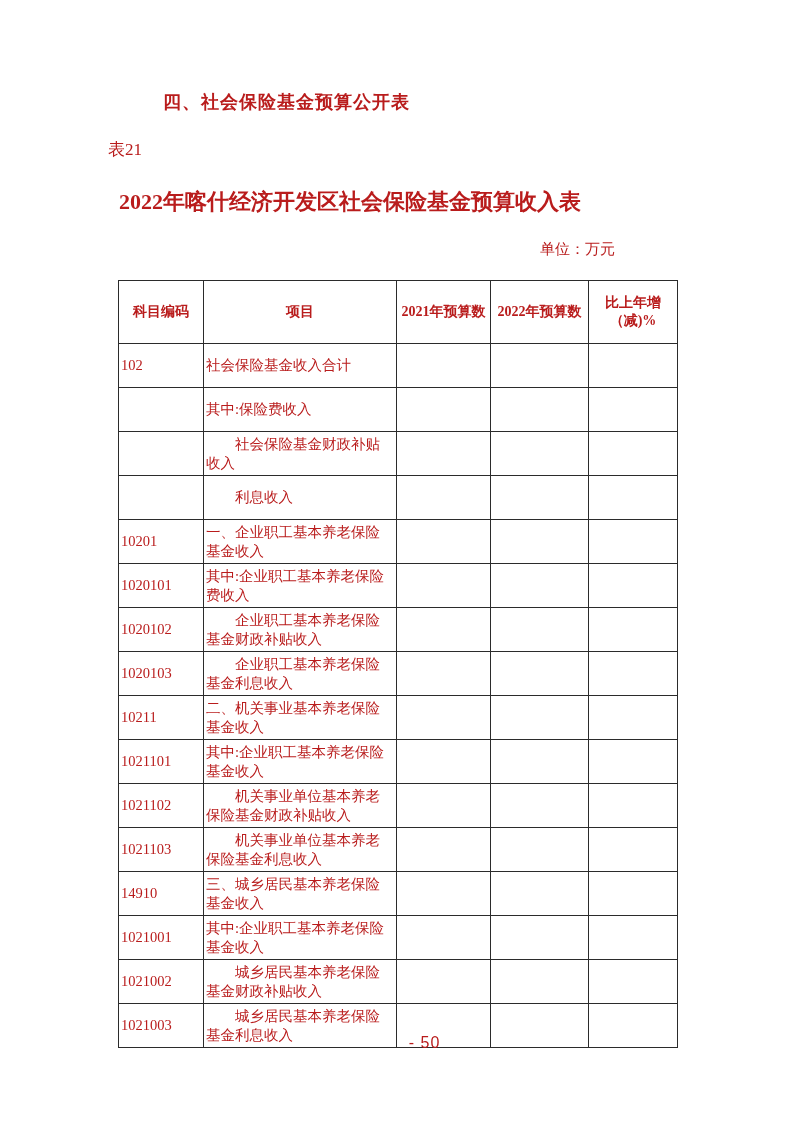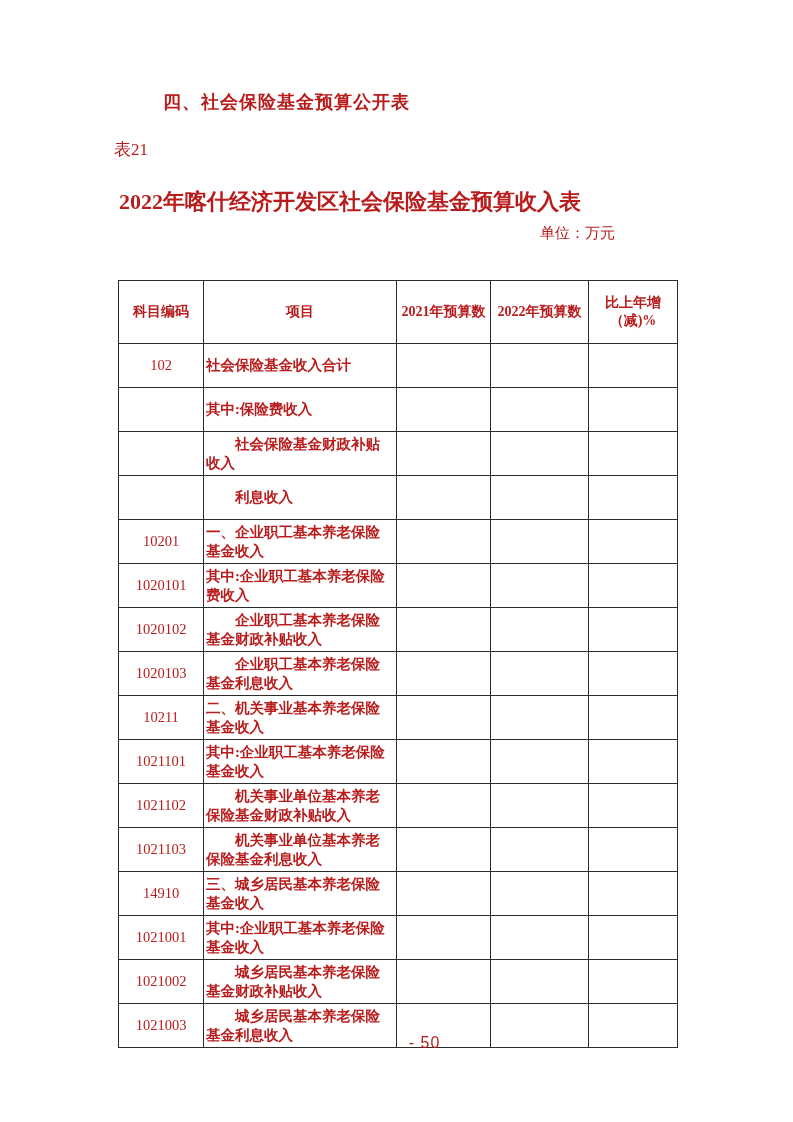--- a/index.html
+++ b/index.html
@@ -20,38 +20,38 @@
     position: absolute;
     left: 163px;
     top: 90px;
     font-size: 18px;
     font-weight: bold;
     letter-spacing: 1px;
     white-space: nowrap;
   }
   .table-label {
     position: absolute;
-    left: 114px;
+    left: 108px;
     top: 138px;
     font-size: 17px;
     white-space: nowrap;
   }
   .doc-title {
     position: absolute;
     left: 0;
     top: 187px;
     width: 700px;
     text-align: center;
     font-size: 22px;
     font-weight: bold;
     white-space: nowrap;
   }
   .unit-note {
     position: absolute;
-    top: 224px;
+    top: 240px;
     right: 178px;
     font-size: 15px;
     white-space: nowrap;
   }
   table.budget {
     position: absolute;
     left: 118px;
     top: 280px;
     width: 559px;
     border-collapse: collapse;
@@ -69,28 +69,27 @@
     font-weight: bold;
     text-align: center;
     padding: 0 1px;
   }
   table.budget td {
     height: 41px;
     font-size: 14.5px;
     padding: 1px 2px;
   }
   td.code-cell {
-    text-align: center;
+    text-align: left;
   }
   td.item-cell {
     text-align: left;
     line-height: 19px;
     padding-left: 3px;
     padding-right: 2px;
-    font-weight: bold;
   }
   td.item-cell.indent {
     text-indent: 2em;
   }
   .page-number {
     position: absolute;
     left: 28px;
     top: 1034px;
     width: 793px;
     text-align: center;

